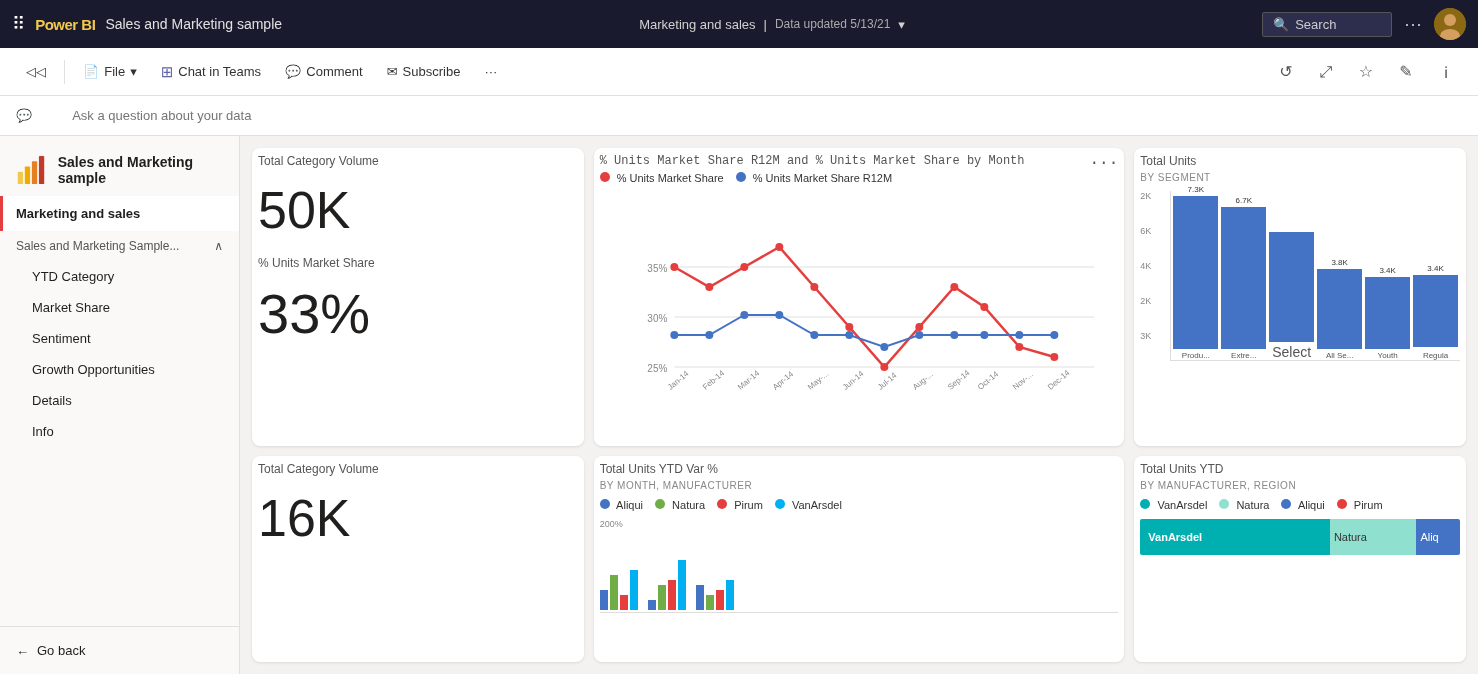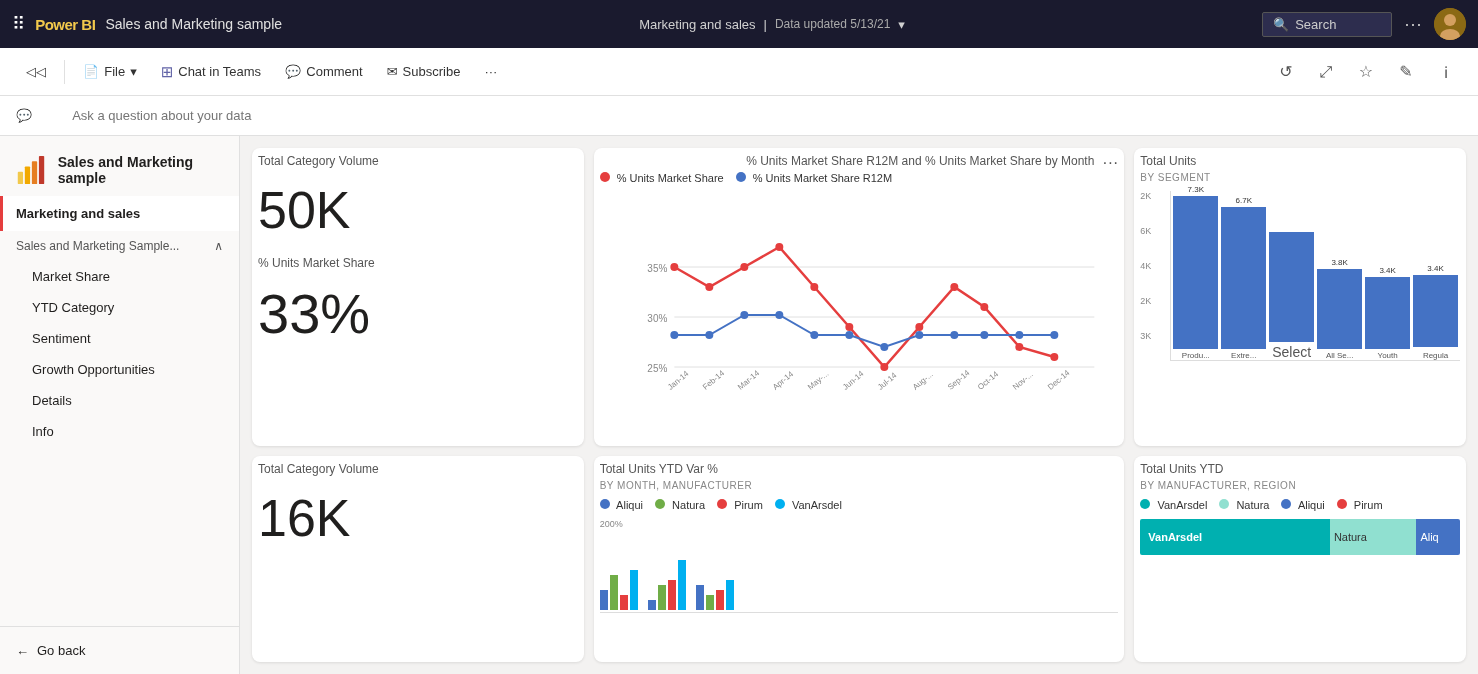--- a/index.html
+++ b/index.html
@@ -306,24 +306,24 @@
     <div class="sidebar-nav-item active">
       <span>Marketing and sales</span>
     </div>
 
     <div class="sidebar-section-header">
       <span>Sales and Marketing Sample...</span>
       <span>∧</span>
     </div>
 
     <div class="sidebar-sub-item">
+      <span>YTD Category</span>
+    </div>
+    <div class="sidebar-sub-item">
       <span>Market Share</span>
-    </div>
-    <div class="sidebar-sub-item">
-      <span>YTD Category</span>
     </div>
     <div class="sidebar-sub-item">
       <span>Sentiment</span>
     </div>
     <div class="sidebar-sub-item">
       <span>Growth Opportunities</span>
     </div>
     <div class="sidebar-sub-item">
       <span>Details</span>
     </div>
@@ -342,21 +342,21 @@
     <div class="card">
       <div class="card-title">Total Category Volume</div>
       <div class="card-big-value">50K</div>
       <div style="margin-top:20px;">
         <div class="card-title">% Units Market Share</div>
         <div class="card-big-value" style="font-size:56px;">33%</div>
       </div>
     </div>
 
     <div class="card chart-card">
-      <div style="display:flex; justify-content:flex-end; align-items:flex-start;">
+      <div style="display:flex; justify-content:space-between; align-items:flex-start;font-family:Liberation Mono, monospace;">
         <div class="card-title">% Units Market Share R12M and % Units Market Share by Month</div>
         <span style="cursor:pointer; color:#555; font-size:16px; margin-left:8px; flex-shrink:0;">···</span>
       </div>
       <div class="chart-legend">
         <span>
           <span class="legend-dot" style="background:#e53e3e;"></span>
           <span>% Units Market Share</span>
         </span>
         <span>
           <span class="legend-dot" style="background:#4472c4;"></span>

